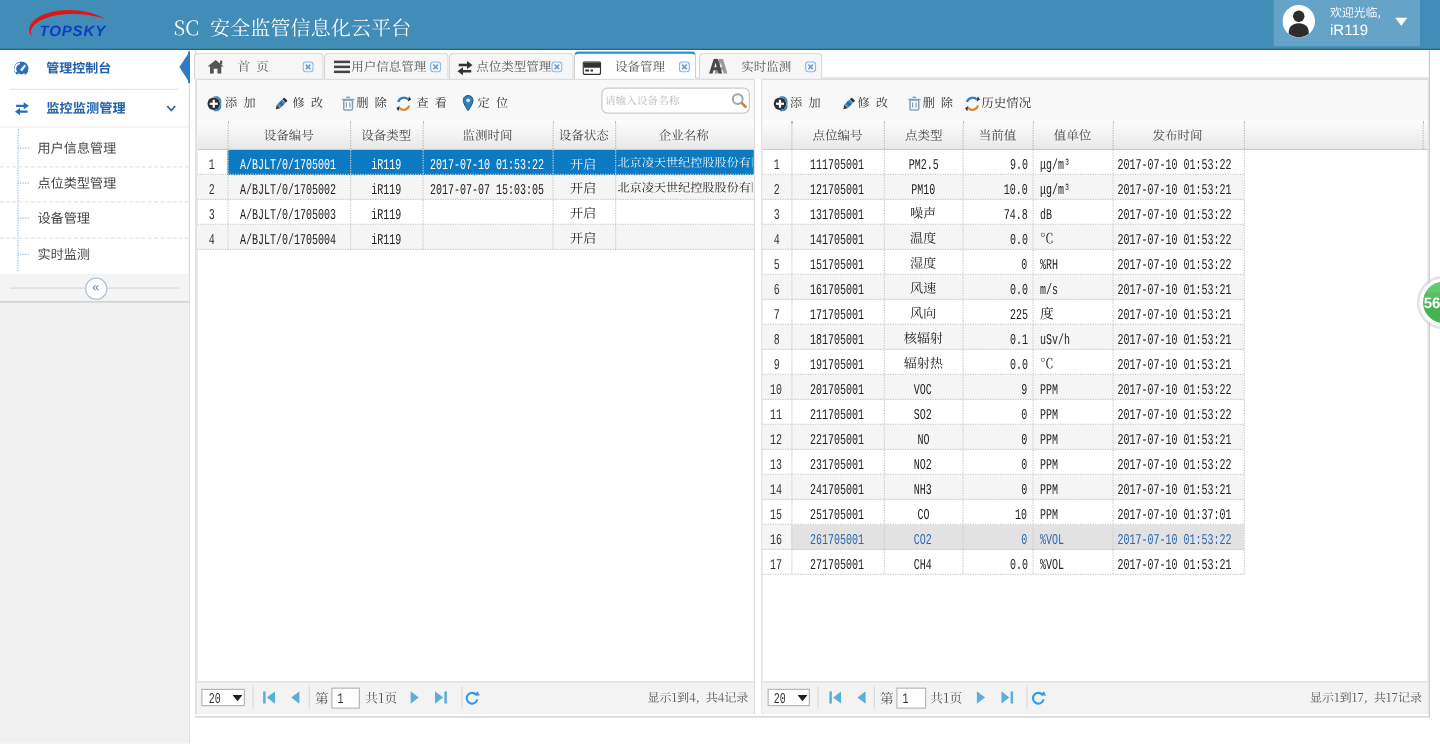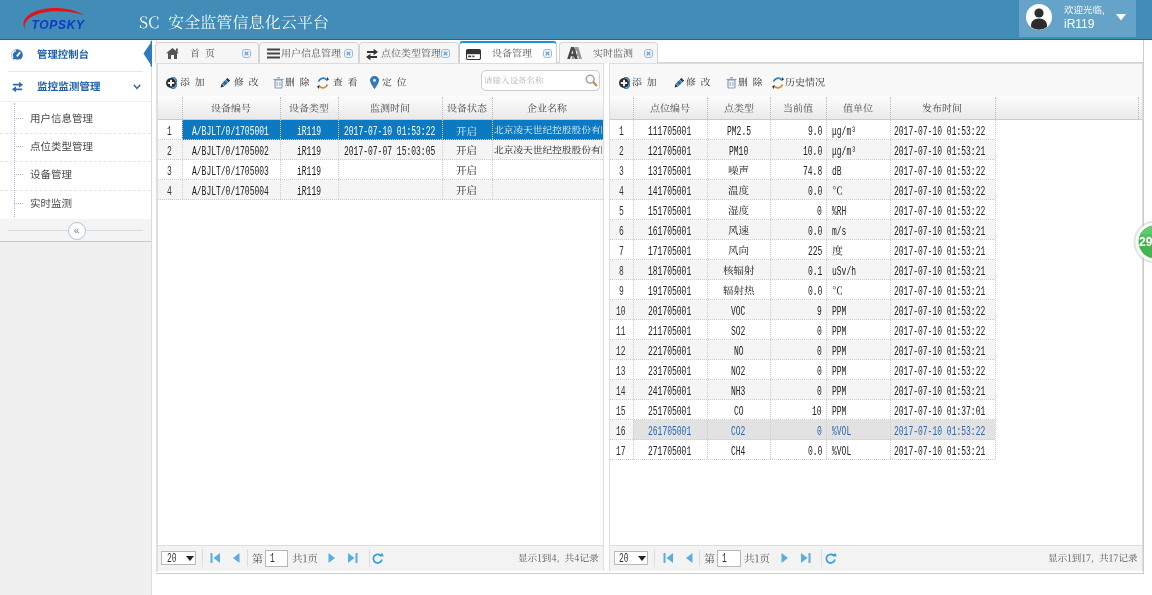--- a/index.html
+++ b/index.html
@@ -1081,13 +1081,13 @@
         <use href="#s5f55" x="8338"></use>
       </svg>
     </div>
 <svg style="position:absolute;left:1132px;top:219px" width="46" height="46" viewBox="0 0 46 46">
 <circle cx="23" cy="23" r="21.5" fill="#c3c8cd" opacity="0.5"></circle>
 <circle cx="23" cy="23" r="19.5" fill="#fcfcfc"></circle>
 <circle cx="23" cy="23" r="16.5" fill="#45b351"></circle>
 <path d="M23 6.5 A16.5 16.5 0 0 1 39.2 20 L6.8 20 A16.5 16.5 0 0 1 23 6.5 Z" fill="#56bf61"></path>
 <path d="M23 6.5 A16.5 16.5 0 0 1 37.5 15 L8.5 15 A16.5 16.5 0 0 1 23 6.5 Z" fill="#63c86e"></path>
 </svg>
-<div style="position:absolute;left:1139px;top:236px;font-family:'Liberation Sans',sans-serif;font-weight:bold;font-size:12px;line-height:12px;color:#fff">29</div>
+<div style="position:absolute;left:1139px;top:236px;font-family:'Liberation Sans',sans-serif;font-weight:bold;font-size:12px;line-height:12px;color:#fff">56</div>
 </div>
 </body></html>

